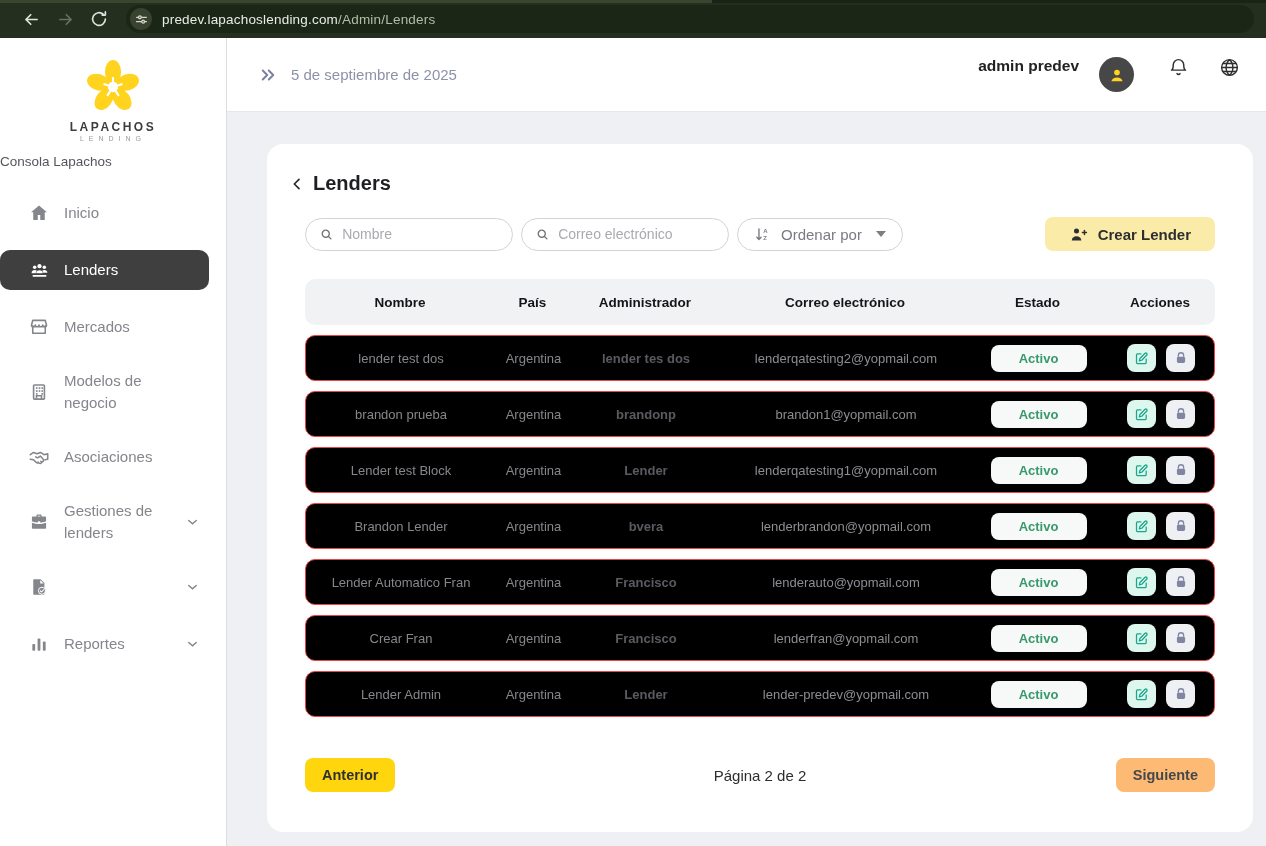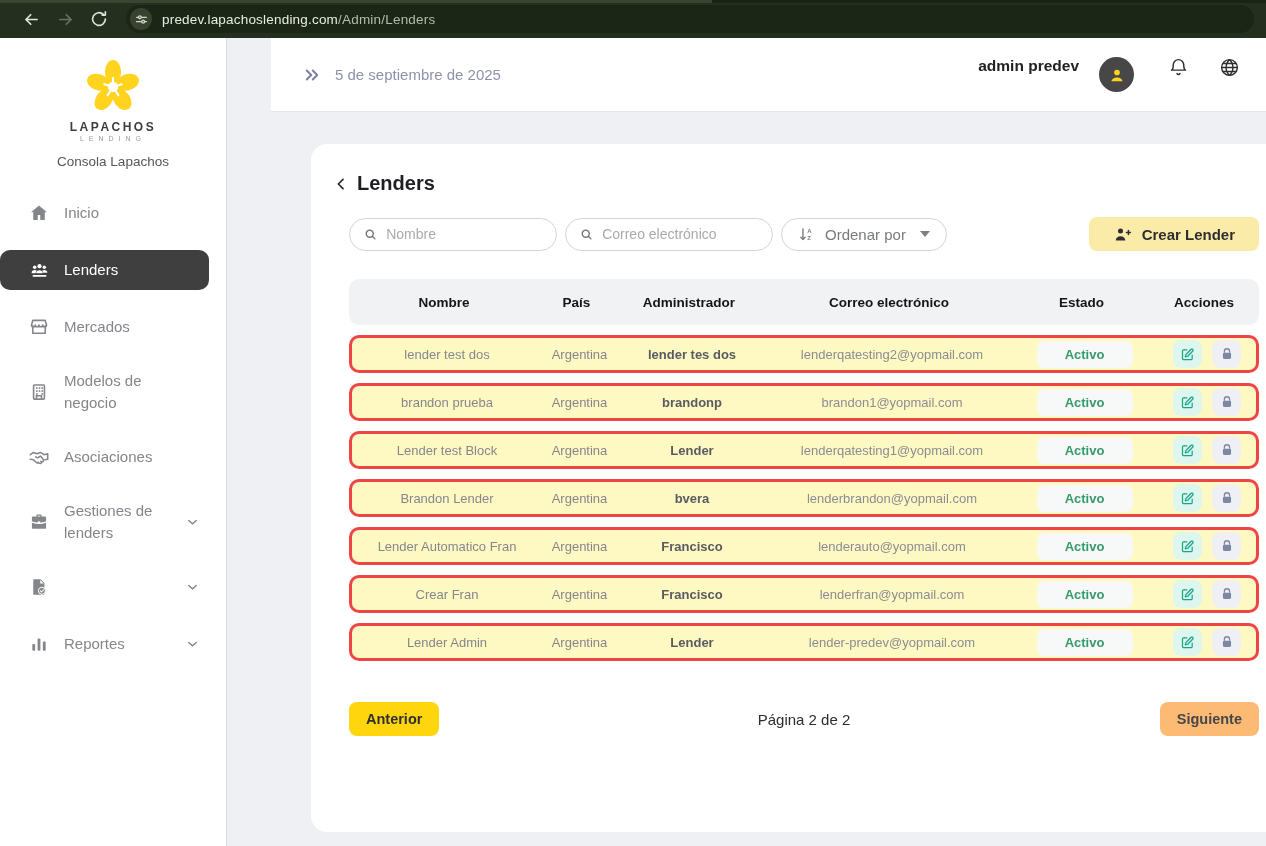--- a/index.html
+++ b/index.html
@@ -18,27 +18,27 @@
   .site-ico { width:22px; height:22px; border-radius:50%; background:#38422f;
     display:flex; align-items:center; justify-content:center; margin-right:10px; }
   .url-text { font-size:13.5px; letter-spacing:.2px; }
   .url-domain { color:#e9ece4; }
   .url-path { color:#b3bca8; }
 
   
   .app-row { display:flex; height:808px; }
   .sidebar { width:227px; background:#ffffff; border-right:1px solid #dcdde1; flex-shrink:0;
     display:flex; flex-direction:column; }
-  .right-col { flex:1; display:flex; flex-direction:column; min-width:0;margin-left:44px; }
+  .right-col { flex:1; display:flex; flex-direction:column; min-width:0; }
 
   
   .logo-block { padding-top:22px; text-align:center; }
   .logo-word { margin-top:2px; font-size:12px; font-weight:bold; letter-spacing:2.5px; color:#3c3d40; }
   .logo-sub { margin-top:1px; font-size:7px; letter-spacing:5px; color:#9a9b9e; }
-  .console-label { margin-top:12px; text-align:center; font-size:13.5px; color:#55565c; }
+  .console-label { margin-top:12px; text-align:left; font-size:13.5px; color:#55565c; }
   .nav { margin-top:24px; display:flex; flex-direction:column; gap:17px; }
   .nav-item { position:relative; display:flex; align-items:center; gap:14px;
     min-height:40px; padding:6px 14px 6px 28px; color:#85868c; font-size:15px; cursor:pointer; }
   .nav-item .ico { width:22px; flex-shrink:0; display:flex; justify-content:center; }
   .nav-item.active { background:#3f3f3f; color:#ffffff; border-radius:10px; margin-right:17px; }
   .nav-item .lbl { line-height:22px; max-width:118px; }
   .nav-item .chev { position:absolute; right:26px; top:50%; transform:translateY(-50%); display:flex; }
 
   
   .topbar { height:74px; background:#ffffff; border-bottom:1px solid #e7e7ea;
@@ -70,21 +70,21 @@
     border-radius:17px; padding:0 16px; background:#fff; color:#797b80; font-size:15px; cursor:pointer; }
   .caret-down { width:0; height:0; border-left:5px solid transparent; border-right:5px solid transparent;
     border-top:6px solid #7c7e83; margin-left:4px; }
   .create-btn { margin-left:auto; display:flex; align-items:center; gap:10px; height:34px;
     background:#fbeba9; border:none; border-radius:8px; padding:0 24px;
     font-size:15px; font-weight:bold; color:#2e2e30; cursor:pointer; font-family:"Liberation Sans", sans-serif; }
 
   .grid-cols { display:grid; grid-template-columns:190px 75px 150px 250px 135px 110px; align-items:center; }
   .thead { margin-top:28px; height:46px; background:#f1f2f4; border-radius:10px; }
   .thead .hcell { text-align:center; font-size:13.5px; font-weight:bold; color:#141519; }
-  .trow { margin-top:10px; height:38px; background:#fef9c3; border:3px solid #ef4444; border-radius:10px; }
+  .trow { margin-top:10px; height:46px; background:#000000; border:1px solid #ef4444; border-radius:10px; }
   .cell { text-align:center; font-size:13px; color:#85878c; overflow:hidden; white-space:nowrap; }
   .c-admin { font-weight:bold; color:#595b60; }
   .c-email { color:#8b8d92; }
   .c-status { display:flex; justify-content:center; }
   .badge { display:inline-block; min-width:96px; padding:6px 0; background:#f6f9f7; border-radius:8px;
     font-size:13px; font-weight:bold; color:#379a6c; text-align:center; }
   .c-actions { display:flex; justify-content:center; gap:10px; }
   .abtn { width:29px; height:28px; border:none; border-radius:8px; display:flex;
     align-items:center; justify-content:center; cursor:pointer; }
   .abtn.edit { background:#ddf6ee; }

